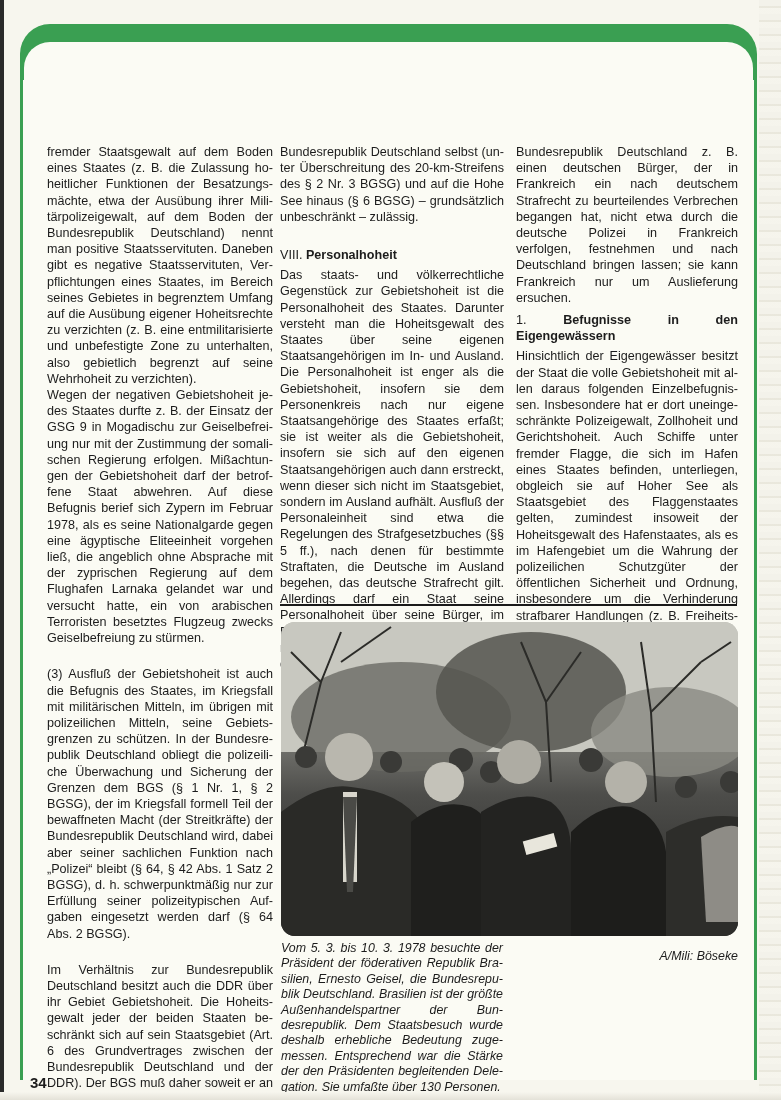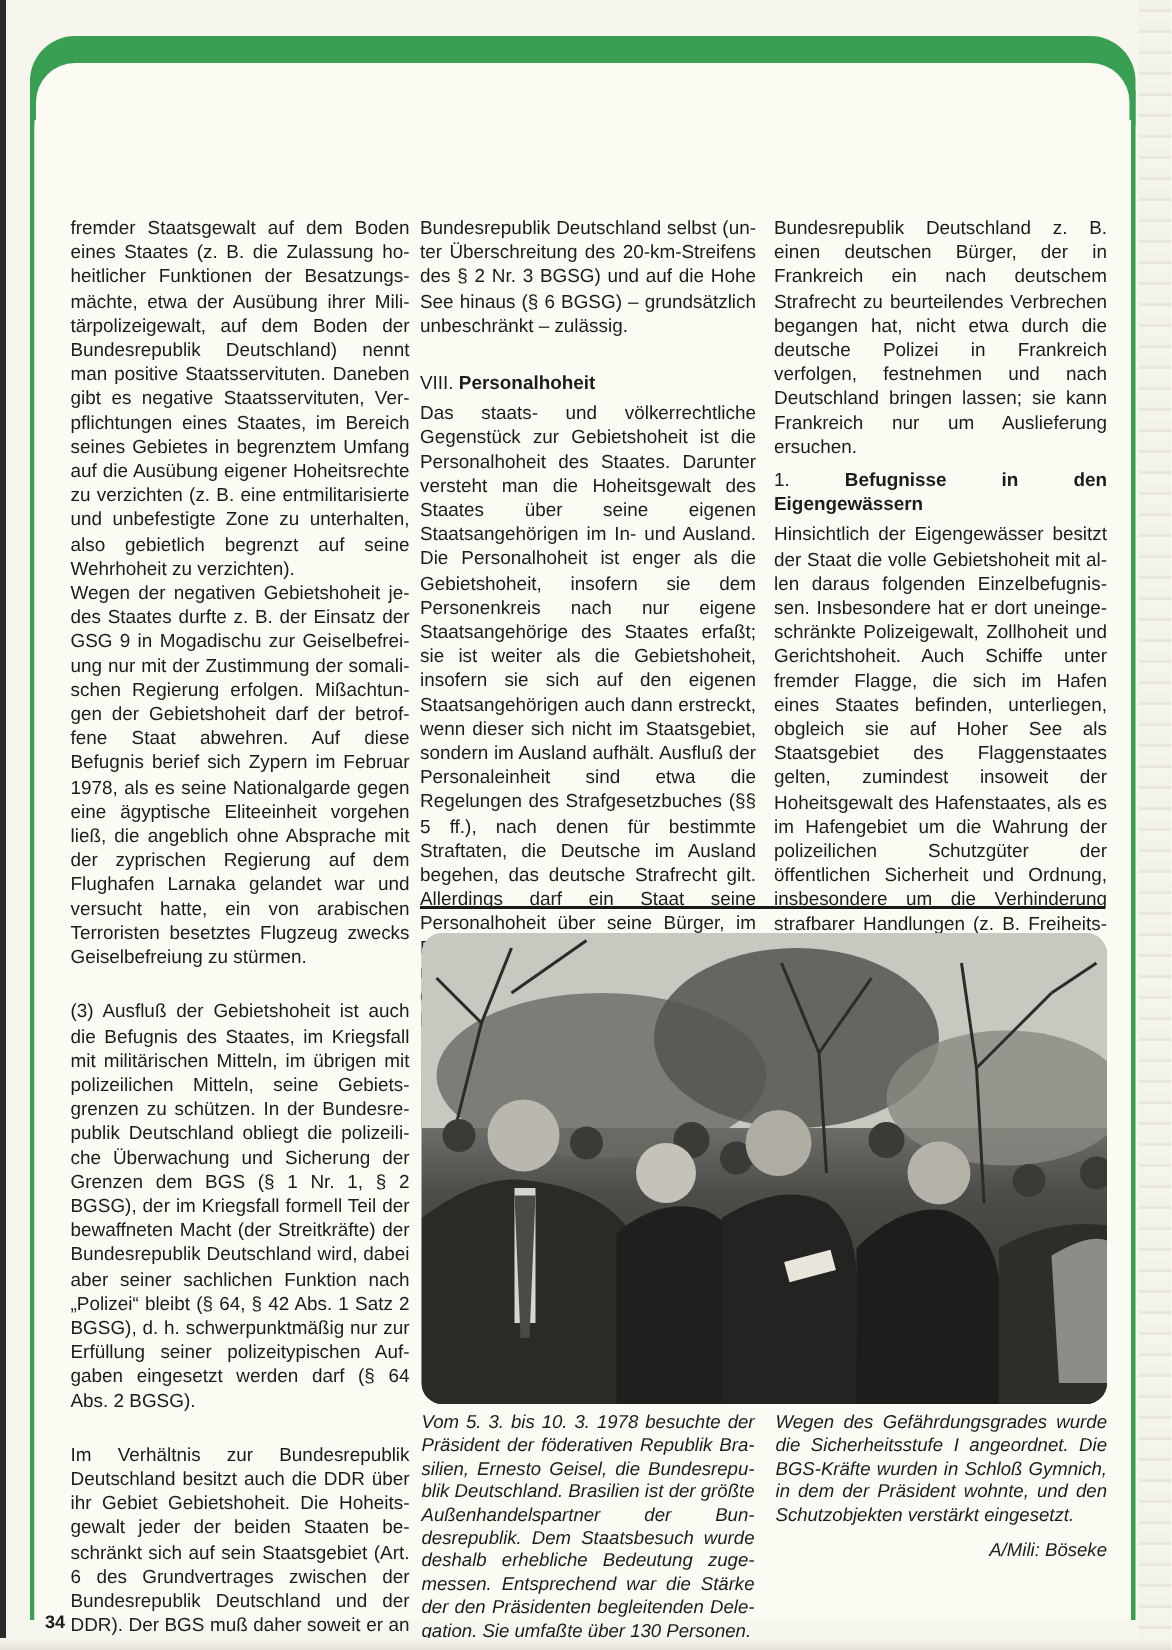--- a/index.html
+++ b/index.html
@@ -62,21 +62,21 @@
   .photo svg { position:absolute; left:0; top:0; }
   .caption {
     position:absolute; font-style:italic; font-size:12.4px; line-height:15.4px; text-align:justify;
   }
   .cap1 { left:281px; top:941px; width:222px; }
   .cap2 { left:517px; top:941px; width:221px; }
   .cap2 p { margin:0; }
   .cap2 p.gap { margin-top:4px; }
   .credit { text-align:right; margin-top:8px !important; }
   .page-number {
-    position:absolute; left:30px; top:1074px; font-size:12px; font-weight:bold;
+    position:absolute; left:30px; top:1074px; font-size:15px; font-weight:bold;
   }
   .bottom-edge {
     position:absolute; left:0; top:1092px; width:781px; height:8px;
     background:linear-gradient(180deg,#f7f6ee,#e4e2d8);
   }
 </style>
 </head>
 <body>
 
 <div class="left-edge"></div>
@@ -159,18 +159,17 @@
       <circle cx="345" cy="160" r="21" fill="#b4b2a9"></circle>
       <path d="M385 210 Q420 190 457 195 L457 314 L385 314 Z" fill="#2d2d2a"></path>
       <path d="M420 215 Q445 200 457 205 L457 300 L425 300 Z" fill="#8e8c86"></path>
     </g>
   </svg>
 </div>
 
 <div class="caption cap1">Vom 5. 3. bis 10. 3. 1978 besuchte der Präsident der föderativen Republik Bra­silien, Ernesto Geisel, die Bundesrepu­blik Deutschland. Brasilien ist der größte Außenhandelspartner der Bun­desrepublik. Dem Staatsbesuch wurde deshalb erhebliche Bedeutung zuge­messen. Entsprechend war die Stärke der den Präsidenten begleitenden Dele­gation. Sie umfaßte über 130 Personen.</div>
 
 <div class="caption cap2">
-  <p>Wegen des Gefährdungsgrades wurde die Sicherheitsstufe I angeordnet. Die BGS-Kräfte wurden in Schloß Gymnich, in dem der Präsident wohnte, und den Schutzobjekten verstärkt eingesetzt.</p>
   <p class="credit">A/Mili: Böseke</p>
 </div>
 
 <div class="page-number">34</div>
 <div class="bottom-edge"></div>
 
 </body></html>

